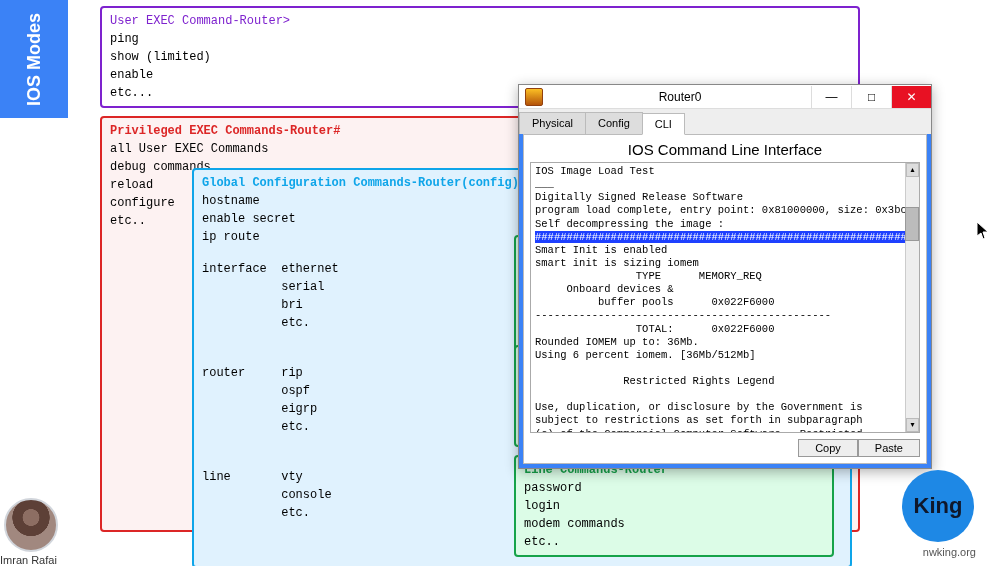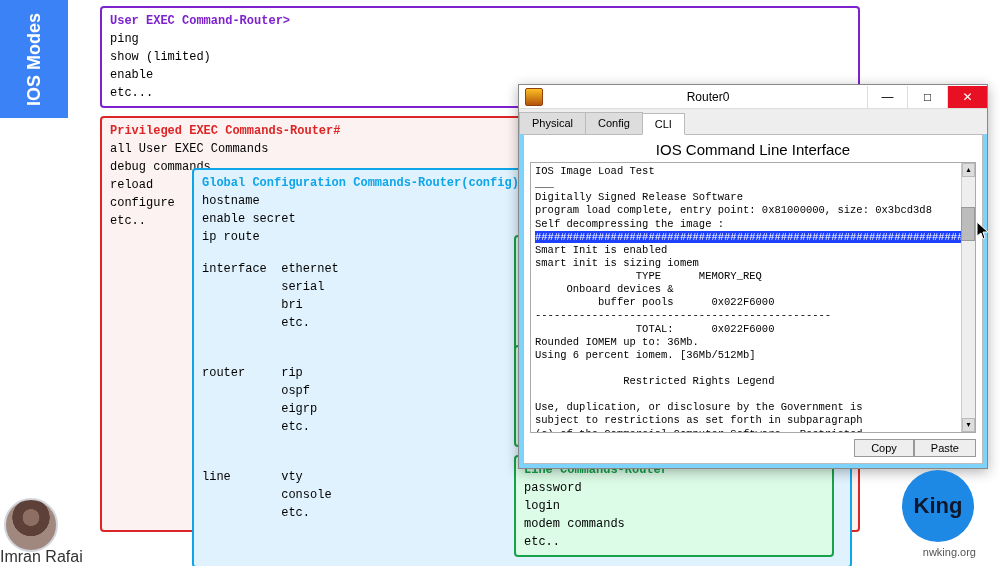--- a/index.html
+++ b/index.html
@@ -2,55 +2,55 @@
 <html><head>
 <meta charset="utf-8">
 <style>
   * { box-sizing: border-box; }
   html, body { margin:0; padding:0; width:1000px; height:566px; background:#fff; font-family:"Courier New",monospace; font-size:12px; overflow:hidden; }
   .left-tab { position:absolute; left:0; top:0; width:68px; height:118px; background:#3b82f6; color:#fff; display:flex; align-items:center; justify-content:center; }
   .left-tab span { transform:rotate(-90deg); white-space:nowrap; font-family:Arial,sans-serif; font-size:18px; font-weight:bold; }
   .diagram { position:absolute; left:100px; top:6px; width:900px; }
   .box { border:2px solid; border-radius:4px; padding:4px 8px; line-height:1.5; background:#fff; }
   .user-exec { border-color:#7e22ce; width:760px; }
-  .user-exec .title { color:#7e22ce; font-weight:bold; }
+  .user-exec .title { color:#7e22ce; font-weight:normal; }
   .priv-exec { border-color:#dc2626; width:760px; margin-top:8px; padding-bottom:300px; position:relative; background:#fdf2f2; }
   .priv-exec .title { color:#dc2626; font-weight:bold; }
   .global-conf { position:absolute; left:90px; top:50px; width:660px; height:400px; border:2px solid #0ea5e9; border-radius:4px; background:#e0f2fe; padding:4px 8px; }
   .global-conf .title { color:#0ea5e9; font-weight:bold; }
   .col { white-space:pre; }
   .sub-box { position:absolute; border:2px solid #16a34a; background:#dcfce7; border-radius:4px; padding:4px 8px; width:320px; }
   .sub-box .title { color:#16a34a; font-weight:bold; }
   .intf { top:65px; left:320px; }
   .rout { top:175px; left:320px; }
   .line-b { top:285px; left:320px; }
 
   
-  .win { position:absolute; left:518px; top:84px; width:470px; height:385px; background:#7dd3fc; border:1px solid #888; box-shadow:0 3px 12px rgba(0,0,0,.3); font-family:Arial,sans-serif; font-size:12px; }
+  .win { position:absolute; left:518px; top:84px; width:414px; height:385px; background:#3b82f6; border:1px solid #888; box-shadow:0 3px 12px rgba(0,0,0,.3); font-family:Arial,sans-serif; font-size:12px; }
   .titlebar { height:24px; background:#fff; border-bottom:1px solid #ddd; display:flex; align-items:center; }
   .app-icon { width:18px; height:18px; margin:0 6px; background:linear-gradient(#fbbf24,#b45309); border:1px solid #92400e; border-radius:2px; }
   .win-title { flex:1; text-align:center; font-size:12px; }
   .win-btn { width:40px; height:22px; border-left:1px solid #ddd; display:flex; align-items:center; justify-content:center; font-family:"Segoe UI",Arial; font-size:12px; background:#fff; }
   .win-btn.close { background:#e81123; color:#fff; }
   .tabs { display:flex; background:#eee; font-size:11px; }
   .tab { padding:4px 12px; border:1px solid #bbb; border-bottom:none; background:#ddd; margin-right:-1px; margin-top:3px; }
   .tab.active { background:#fff; border-bottom:1px solid #fff; position:relative; top:1px; }
   .panel { background:#fff; border:1px solid #bbb; margin:0 4px 4px 4px; padding:6px; height:330px; display:flex; flex-direction:column; }
   .panel-title { text-align:center; font-size:15px; font-family:Arial; margin-bottom:4px; }
   .cli-wrap { flex:1; border:1px solid #aaa; background:#fff; position:relative; overflow:hidden; }
   .cli { font-family:"Courier New",monospace; font-size:10.5px; line-height:1.25; white-space:pre; padding:2px 4px; }
   .hl { background:#1e40ff; color:#fff; }
   .scrollbar { position:absolute; right:0; top:0; width:14px; height:100%; background:#eee; border-left:1px solid #ccc; }
   .sb-btn { height:14px; background:#ddd; border:1px solid #bbb; font-size:8px; text-align:center; line-height:12px; }
   .sb-thumb { position:absolute; right:0; top:44px; width:14px; height:34px; background:#bcbcbc; border:1px solid #999; }
   .btn-row { display:flex; justify-content:flex-end; margin-top:6px; }
   .ptbtn { padding:2px 16px; border:1px solid #999; background:#eee; font-size:11px; font-family:Arial; }
 
   .avatar { position:absolute; left:4px; bottom:14px; width:54px; height:54px; border-radius:50%; background:radial-gradient(circle at 50% 35%, #8d6e63 0 20%, #5d4037 21% 45%, #a1887f 46% 100%); border:2px solid #d1d5db; }
-  .author { position:absolute; left:0; bottom:0; font-family:Arial; font-size:16px; color:#333; }
+  .author { position:absolute; left:0; bottom:0; font-family:Arial; font-size:11px; color:#333; }
   .king { position:absolute; right:26px; bottom:24px; width:72px; height:72px; border-radius:50%; background:#1e88e5; color:#0f172a; font-family:Arial; font-weight:bold; font-size:22px; display:flex; align-items:center; justify-content:center; }
   .king-sub { position:absolute; right:24px; bottom:8px; font-family:Arial; font-size:11px; color:#555; }
   .cursor { position:absolute; left:977px; top:222px; width:12px; height:18px; }
   .cursor svg { width:12px; height:18px; }
 </style>
 </head>
 <body>
 
 <div class="left-tab">
   <span>IOS Modes</span>

